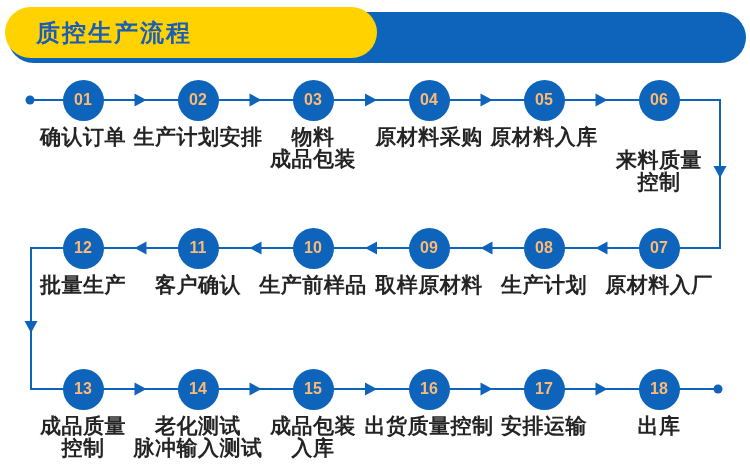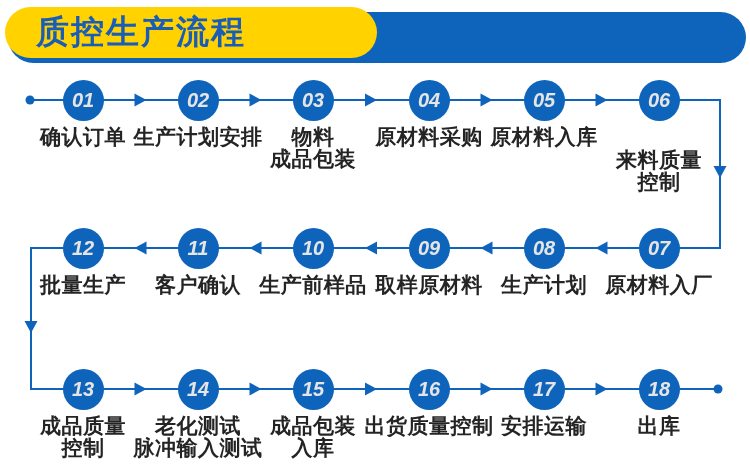--- a/index.html
+++ b/index.html
@@ -33,21 +33,21 @@
     left:5px; top:7px;
     width:372px; height:51px;
     background:var(--yellow);
     border-radius:26px;
   }
   .page-title{
     position:absolute;
     left:36px; top:7px;
     height:51px;
     display:flex; align-items:center;
-    font-size:33px;
+    font-size:24px;
     font-weight:700;
     color:var(--title-blue);
     letter-spacing:2px;
   }
   
   #connectors{position:absolute;left:0;top:0;}
   .step{
     position:absolute;
     width:140px;
     display:flex;
@@ -57,24 +57,23 @@
   .step-circle{
     width:41px; height:41px;
     border-radius:50%;
     background:var(--blue);
     display:flex;
     align-items:center;
     justify-content:center;
     flex:0 0 auto;
   }
   .step-num{
-    color:#e5e5e5;
-    font-size:20px;
+    color:#fdba74;
+    font-size:16px;
     font-weight:700;
-    font-style:italic;
   }
   .step-label{
     margin-top:5px;
     font-size:21px;
     font-weight:700;
     color:var(--label);
     text-align:center;
     line-height:22px;
     letter-spacing:0.5px;
     white-space:pre-line;

